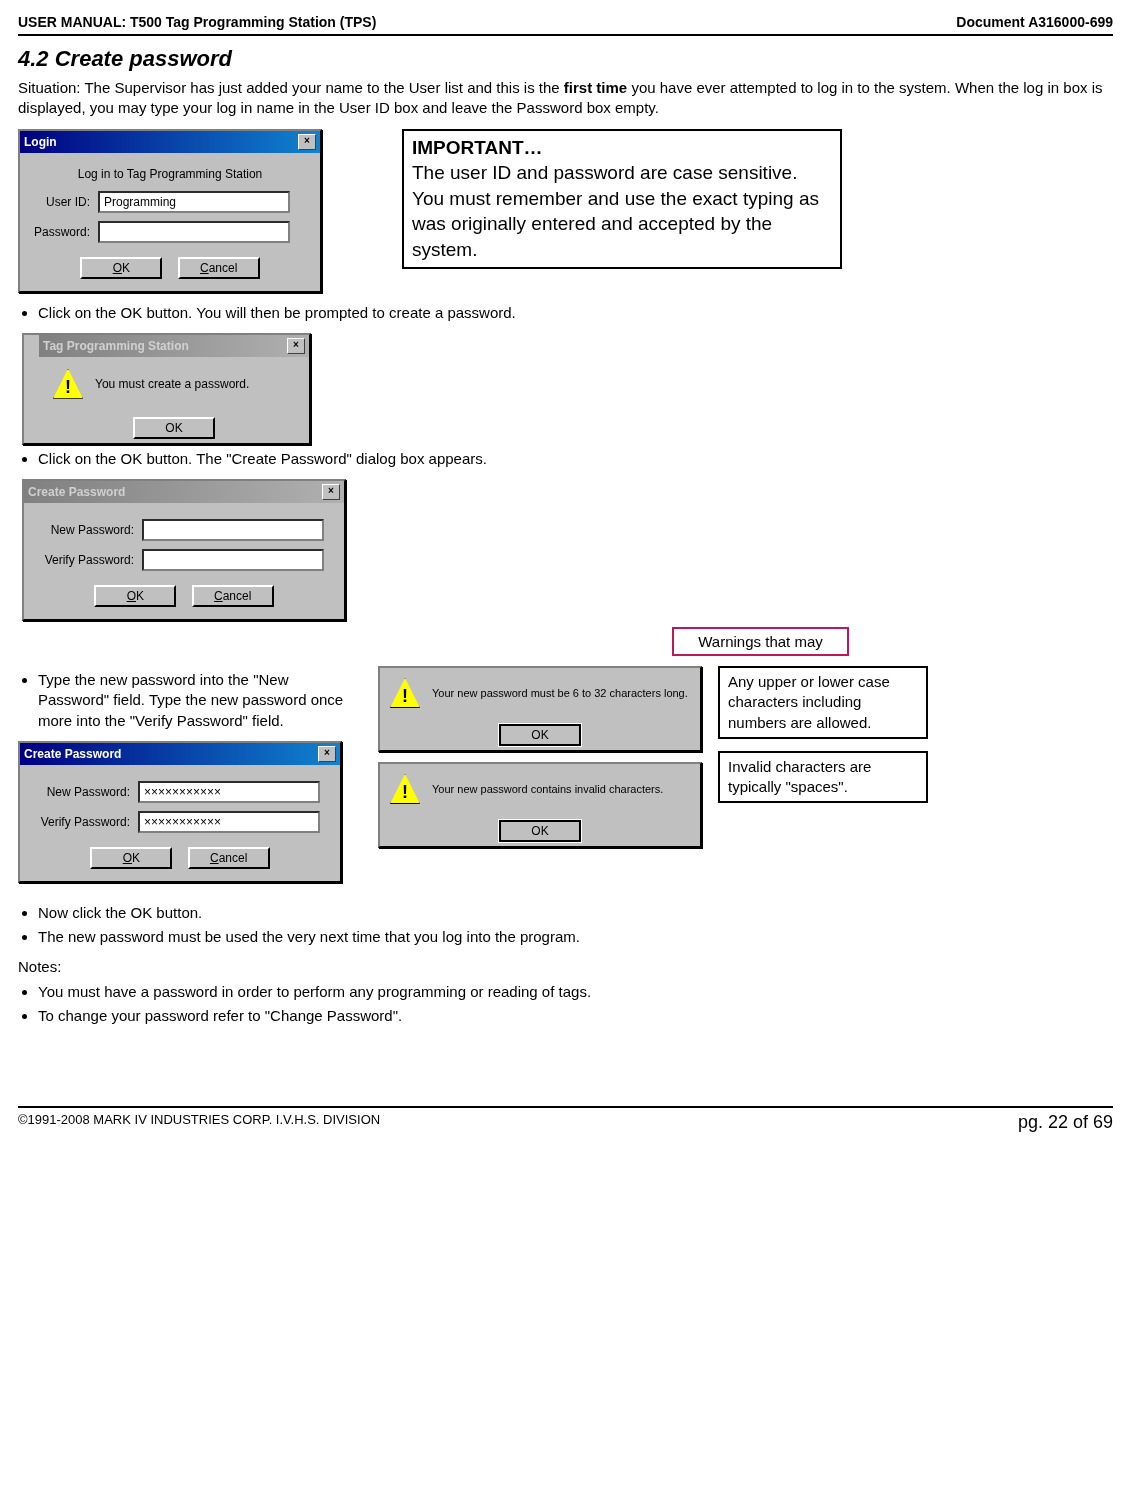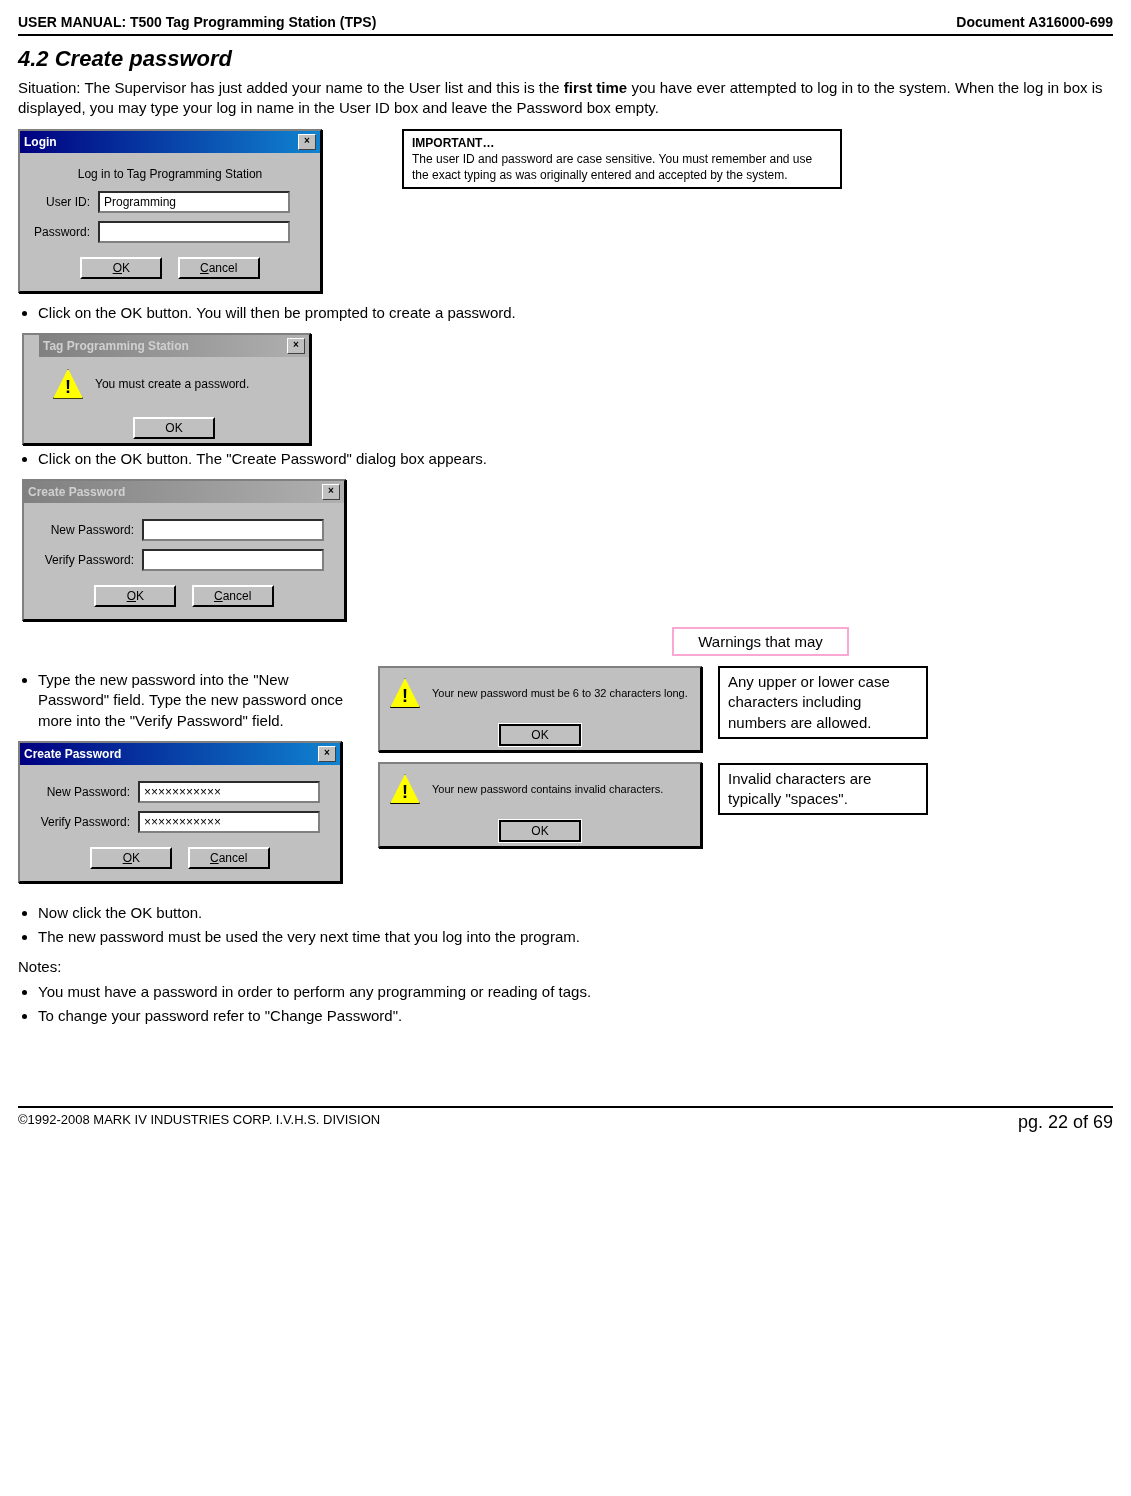--- a/index.html
+++ b/index.html
@@ -99,29 +99,29 @@
     clip-path: polygon(50% 0, 100% 100%, 0 100%);
     border: 1px solid #000;
     text-align:center;
     font-weight:bold;
     font-size: 18px;
     line-height: 34px;
   }
   .callout {
     border: 2px solid #000;
     padding: 4px 8px;
-    font-size: 12px;
+    font-size: 19px;
     line-height: 1.35;
     background:#fff;
   }
   .row { display:flex; align-items:flex-start; gap:20px; margin: 10px 0; }
   .stack > * { margin-bottom: 10px; }
   .small-callout { font-size: 15px; }
   .center-label {
-    border: 2px solid #f9a8d4;
+    border: 2px solid #be185d;
     padding: 4px 24px;
     font-size: 15px;
     text-align:center;
     width: fit-content;
     margin: 0 auto 6px auto;
     background:#fff;
   }
 </style>
 </head>
 <body>
@@ -267,37 +267,37 @@
         <span style="font-size:11px;text-align:right;">Your new password contains invalid characters.</span>
       </div>
       <div class="win-btn-row">
         <span class="win-btn" style="border:2px solid #000; outline:1px solid #fff;">OK</span>
       </div>
     </div>
   </div>
 
   <div class="stack" style="width:210px">
     <div class="callout small-callout">Any upper or lower case characters including numbers are allowed.</div>
-    <div class="callout small-callout" style="margin-top:24px;">Invalid characters are typically "spaces".</div>
+    <div class="callout small-callout" style="margin-top:12px;">Invalid characters are typically "spaces".</div>
   </div>
 
 </div>
 
 <ul>
   <li>Now click the OK button.</li>
   <li>The new password must be used the very next time that you log into the program.</li>
 </ul>
 
 <p style="margin-bottom:2px;">Notes:</p>
 <ul>
   <li>You must have a password in order to perform any programming or reading of tags.</li>
   <li>To change your password refer to "Change Password".</li>
 </ul>
 
 <div style="height:60px"></div>
 <hr class="footer-hr">
 <div class="footer-row">
-  <span style="font-variant:small-caps;">©1992-2008 MARK IV INDUSTRIES CORP. I.V.H.S. DIVISION</span>
+  <span style="font-variant:small-caps;">©1991-2008 MARK IV INDUSTRIES CORP. I.V.H.S. DIVISION</span>
   <span class="page">pg. 22 of 69</span>
 </div>
 
 
 
 
 </body></html>

